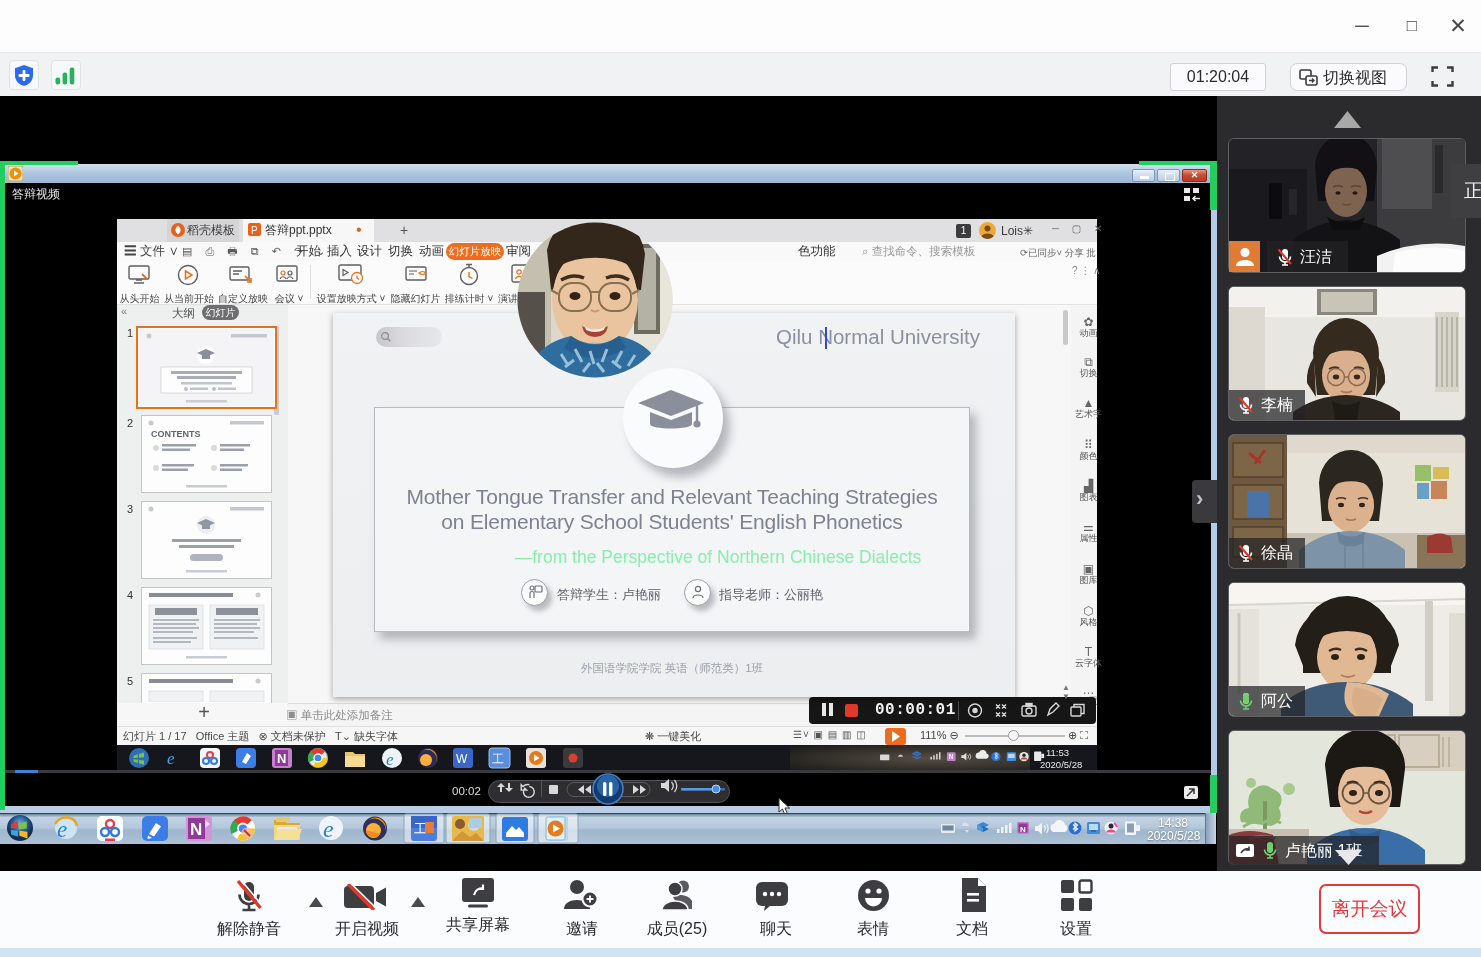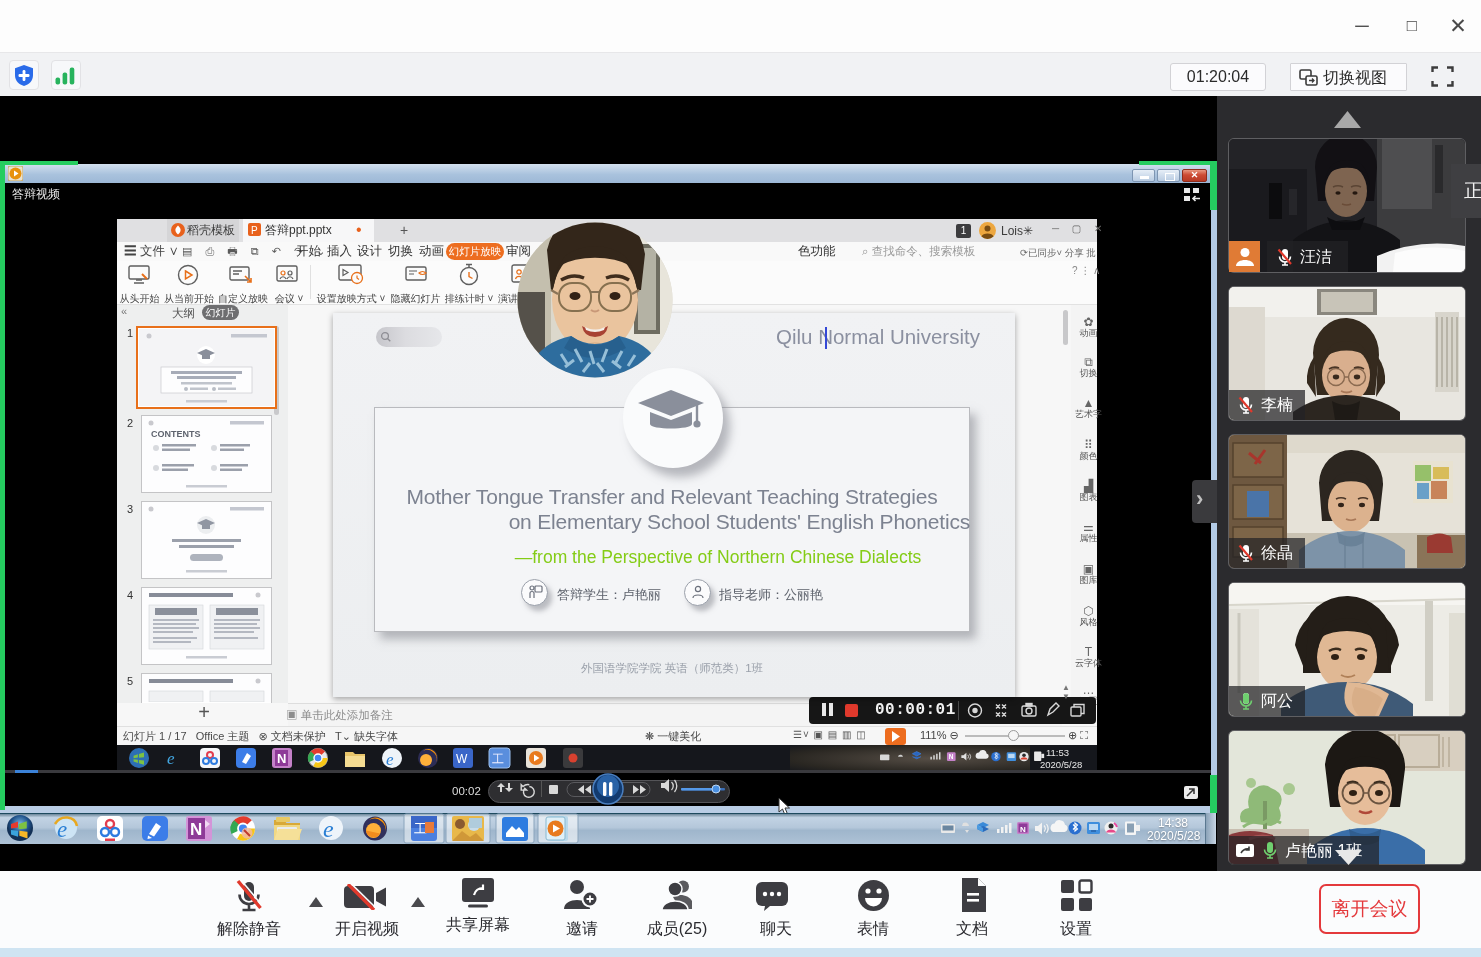--- a/index.html
+++ b/index.html
@@ -8,21 +8,21 @@
   .abs{position:absolute;}
   
   #titlebar{left:0;top:0;width:1481px;height:52px;background:#fdfdfd;}
   #titletext{left:0;top:0;width:1475px;height:52px;line-height:54px;text-align:center;
              font-size:20px;color:#262626;}
   .winctl{top:0;height:52px;line-height:52px;color:#4a4a4a;font-size:19px;text-align:center;width:30px;}
   #subbar{left:0;top:52px;width:1481px;height:44px;background:#f1f2f4;border-top:1px solid #e7e7e9;box-sizing:border-box;}
   .subbtn{top:60px;height:30px;border:1px solid #e2e2e5;border-radius:4px;background:#f7f8fa;box-sizing:border-box;}
   #timerbox{left:1170px;top:63px;width:94px;height:26px;border:1px solid #d2d2d6;border-radius:3px;
             background:#fbfbfd;color:#2b2b2b;font-size:16px;text-align:center;line-height:26px;}
-  #switchbox{left:1290px;top:63px;width:115px;height:26px;border:1px solid #d2d2d6;border-radius:1px;background:#fbfbfd;}
+  #switchbox{left:1290px;top:63px;width:115px;height:26px;border:1px solid #d2d2d6;border-radius:7px;background:#fbfbfd;}
   #switchbox span{position:absolute;left:32px;top:4px;font-size:16px;color:#2b2b2b;}
   
   #mainblack{left:0;top:96px;width:1481px;height:775px;background:#000;}
   
   #ptitle{left:5px;top:164px;width:1206px;height:19px;background:linear-gradient(#d3e0ef,#a9c2dd 55%,#9db8d6);}
   .pbtn{top:169px;height:13px;border-radius:2px;border:1px solid #7d95b2;box-sizing:border-box;
         background:linear-gradient(#e6eef7,#b9cce2);color:#37465c;font-size:9px;line-height:11px;text-align:center;}
   #pbody{left:5px;top:183px;width:1206px;height:623px;background:#000;}
   #pbottom{left:0px;top:806px;width:1217px;height:7px;background:#b9cde5;}
   #prightb{left:1211px;top:183px;width:6px;height:623px;background:#b3cbe6;}
@@ -397,22 +397,22 @@
 
   <div class="abs" style="left:623px;top:368px;width:100px;height:100px;border-radius:50%;background:#fafbfc;
        box-shadow:7px 9px 10px rgba(130,132,140,.55);"></div>
   <svg class="abs" style="left:634px;top:385px;" width="78" height="58" viewBox="0 0 78 58">
     <path d="M4 18 L37 5 L70 18 L37 31 Z" fill="#8a8f9b"></path>
     <path d="M16 27 v12 c0 6 42 6 42 0 v-12 l-21 8 Z" fill="#8a8f9b"></path>
     <path d="M63 20 v16" stroke="#8a8f9b" stroke-width="2.4"></path>
     <circle cx="63" cy="39" r="3.6" fill="#8a8f9b"></circle>
   </svg>
   <div class="abs slidetxt" style="left:374px;top:485px;width:596px;font-size:21px;white-space:nowrap;letter-spacing:-0.2px;">Mother Tongue Transfer and Relevant Teaching Strategies</div>
-  <div class="abs slidetxt" style="left:374px;top:510px;width:596px;font-size:21px;white-space:nowrap;letter-spacing:-0.2px;text-align:right;">on Elementary School Students' English Phonetics</div>
-  <div class="abs slidetxt" style="left:420px;top:547px;width:596px;font-size:17.5px;color:#84cc16;white-space:nowrap;">—from the Perspective of Northern Chinese Dialects</div>
+  <div class="abs slidetxt" style="left:374px;top:510px;width:596px;font-size:21px;white-space:nowrap;letter-spacing:-0.2px;">on Elementary School Students' English Phonetics</div>
+  <div class="abs slidetxt" style="left:420px;top:547px;width:596px;font-size:17.5px;color:#86efac;white-space:nowrap;">—from the Perspective of Northern Chinese Dialects</div>
   <div class="abs" style="left:521px;top:579px;width:27px;height:27px;border-radius:50%;background:#fbfbfc;border:1px solid #9aa0aa;box-sizing:border-box;box-shadow:4px 5px 5px rgba(130,132,140,.5);"></div>
   <svg class="abs" style="left:527px;top:584px;" width="16" height="16" viewBox="0 0 16 16">
     <circle cx="5" cy="4" r="2" fill="none" stroke="#6a6f7b" stroke-width="1.2"></circle>
     <path d="M3 14 v-5 c0-2 4-2 4 0 v5" fill="none" stroke="#6a6f7b" stroke-width="1.2"></path>
     <rect x="8" y="2" width="7" height="6" rx="1" fill="none" stroke="#6a6f7b" stroke-width="1.2"></rect>
   </svg>
   <div class="abs" style="left:557px;top:586px;font-size:13px;color:#5c616b;">答辩学生：卢艳丽</div>
   <div class="abs" style="left:684px;top:579px;width:27px;height:27px;border-radius:50%;background:#fbfbfc;border:1px solid #9aa0aa;box-sizing:border-box;box-shadow:4px 5px 5px rgba(130,132,140,.5);"></div>
   <svg class="abs" style="left:690px;top:584px;" width="16" height="16" viewBox="0 0 16 16">
     <circle cx="8" cy="5" r="2.6" fill="none" stroke="#6a6f7b" stroke-width="1.2"></circle>

